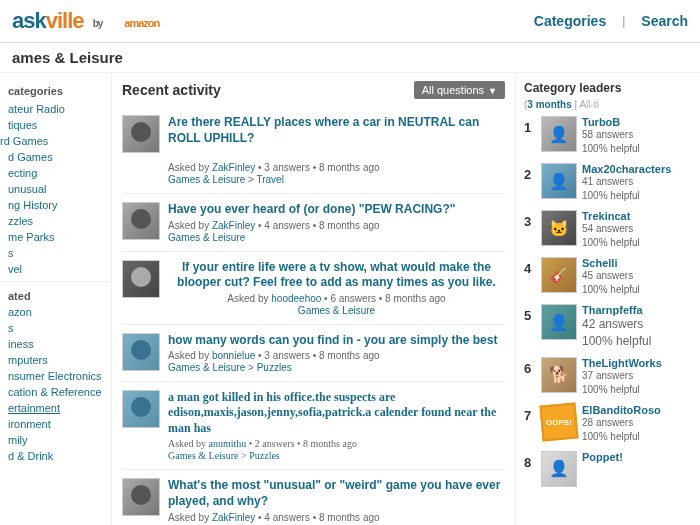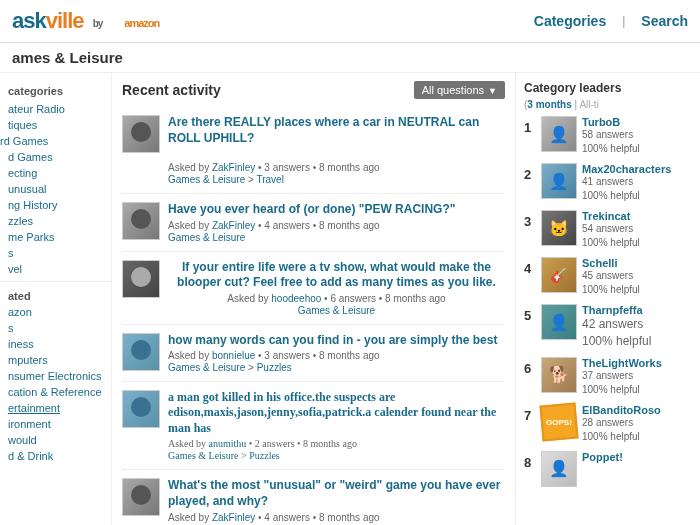--- a/index.html
+++ b/index.html
@@ -67,21 +67,21 @@
     <div style="height:1px;background:#eee;margin:4px 0;"></div>
     <div style="font-weight:bold;font-size:11px;color:#555;padding:4px 8px 2px;">ated</div>
     <div style="padding:2px 8px;font-size:11px;color:#1a6b8a;cursor:pointer;">azon</div>
     <div style="padding:2px 8px;font-size:11px;color:#1a6b8a;cursor:pointer;">s</div>
     <div style="padding:2px 8px;font-size:11px;color:#1a6b8a;cursor:pointer;">iness</div>
     <div style="padding:2px 8px;font-size:11px;color:#1a6b8a;cursor:pointer;">mputers</div>
     <div style="padding:2px 8px;font-size:11px;color:#1a6b8a;cursor:pointer;">nsumer Electronics</div>
     <div style="padding:2px 8px;font-size:11px;color:#1a6b8a;cursor:pointer;">cation &amp; Reference</div>
     <div style="padding:2px 8px;font-size:11px;color:#1a6b8a;cursor:pointer;text-decoration:underline;">ertainment</div>
     <div style="padding:2px 8px;font-size:11px;color:#1a6b8a;cursor:pointer;">ironment</div>
-    <div style="padding:2px 8px;font-size:11px;color:#1a6b8a;cursor:pointer;">would</div>
+    <div style="padding:2px 8px;font-size:11px;color:#1a6b8a;cursor:pointer;">mily</div>
     <div style="padding:2px 8px;font-size:11px;color:#1a6b8a;cursor:pointer;">d &amp; Drink</div>
   </div>
 
   <div id="main" style="flex:1;padding:8px 10px;min-width:0;">
     <div id="main-header" style="display:flex;align-items:center;justify-content:space-between;margin-bottom:8px;">
       <h2 style="font-size:14px;font-weight:bold;color:#333;">Recent activity</h2>
       <button style="background:#737373;color:#fff;border:none;padding:3px 8px;font-size:11px;cursor:pointer;border-radius:2px;display:flex;align-items:flex-end;gap:4px;">
         <span>All questions</span>
         <span style="font-size:9px;">▼</span>
       </button>

